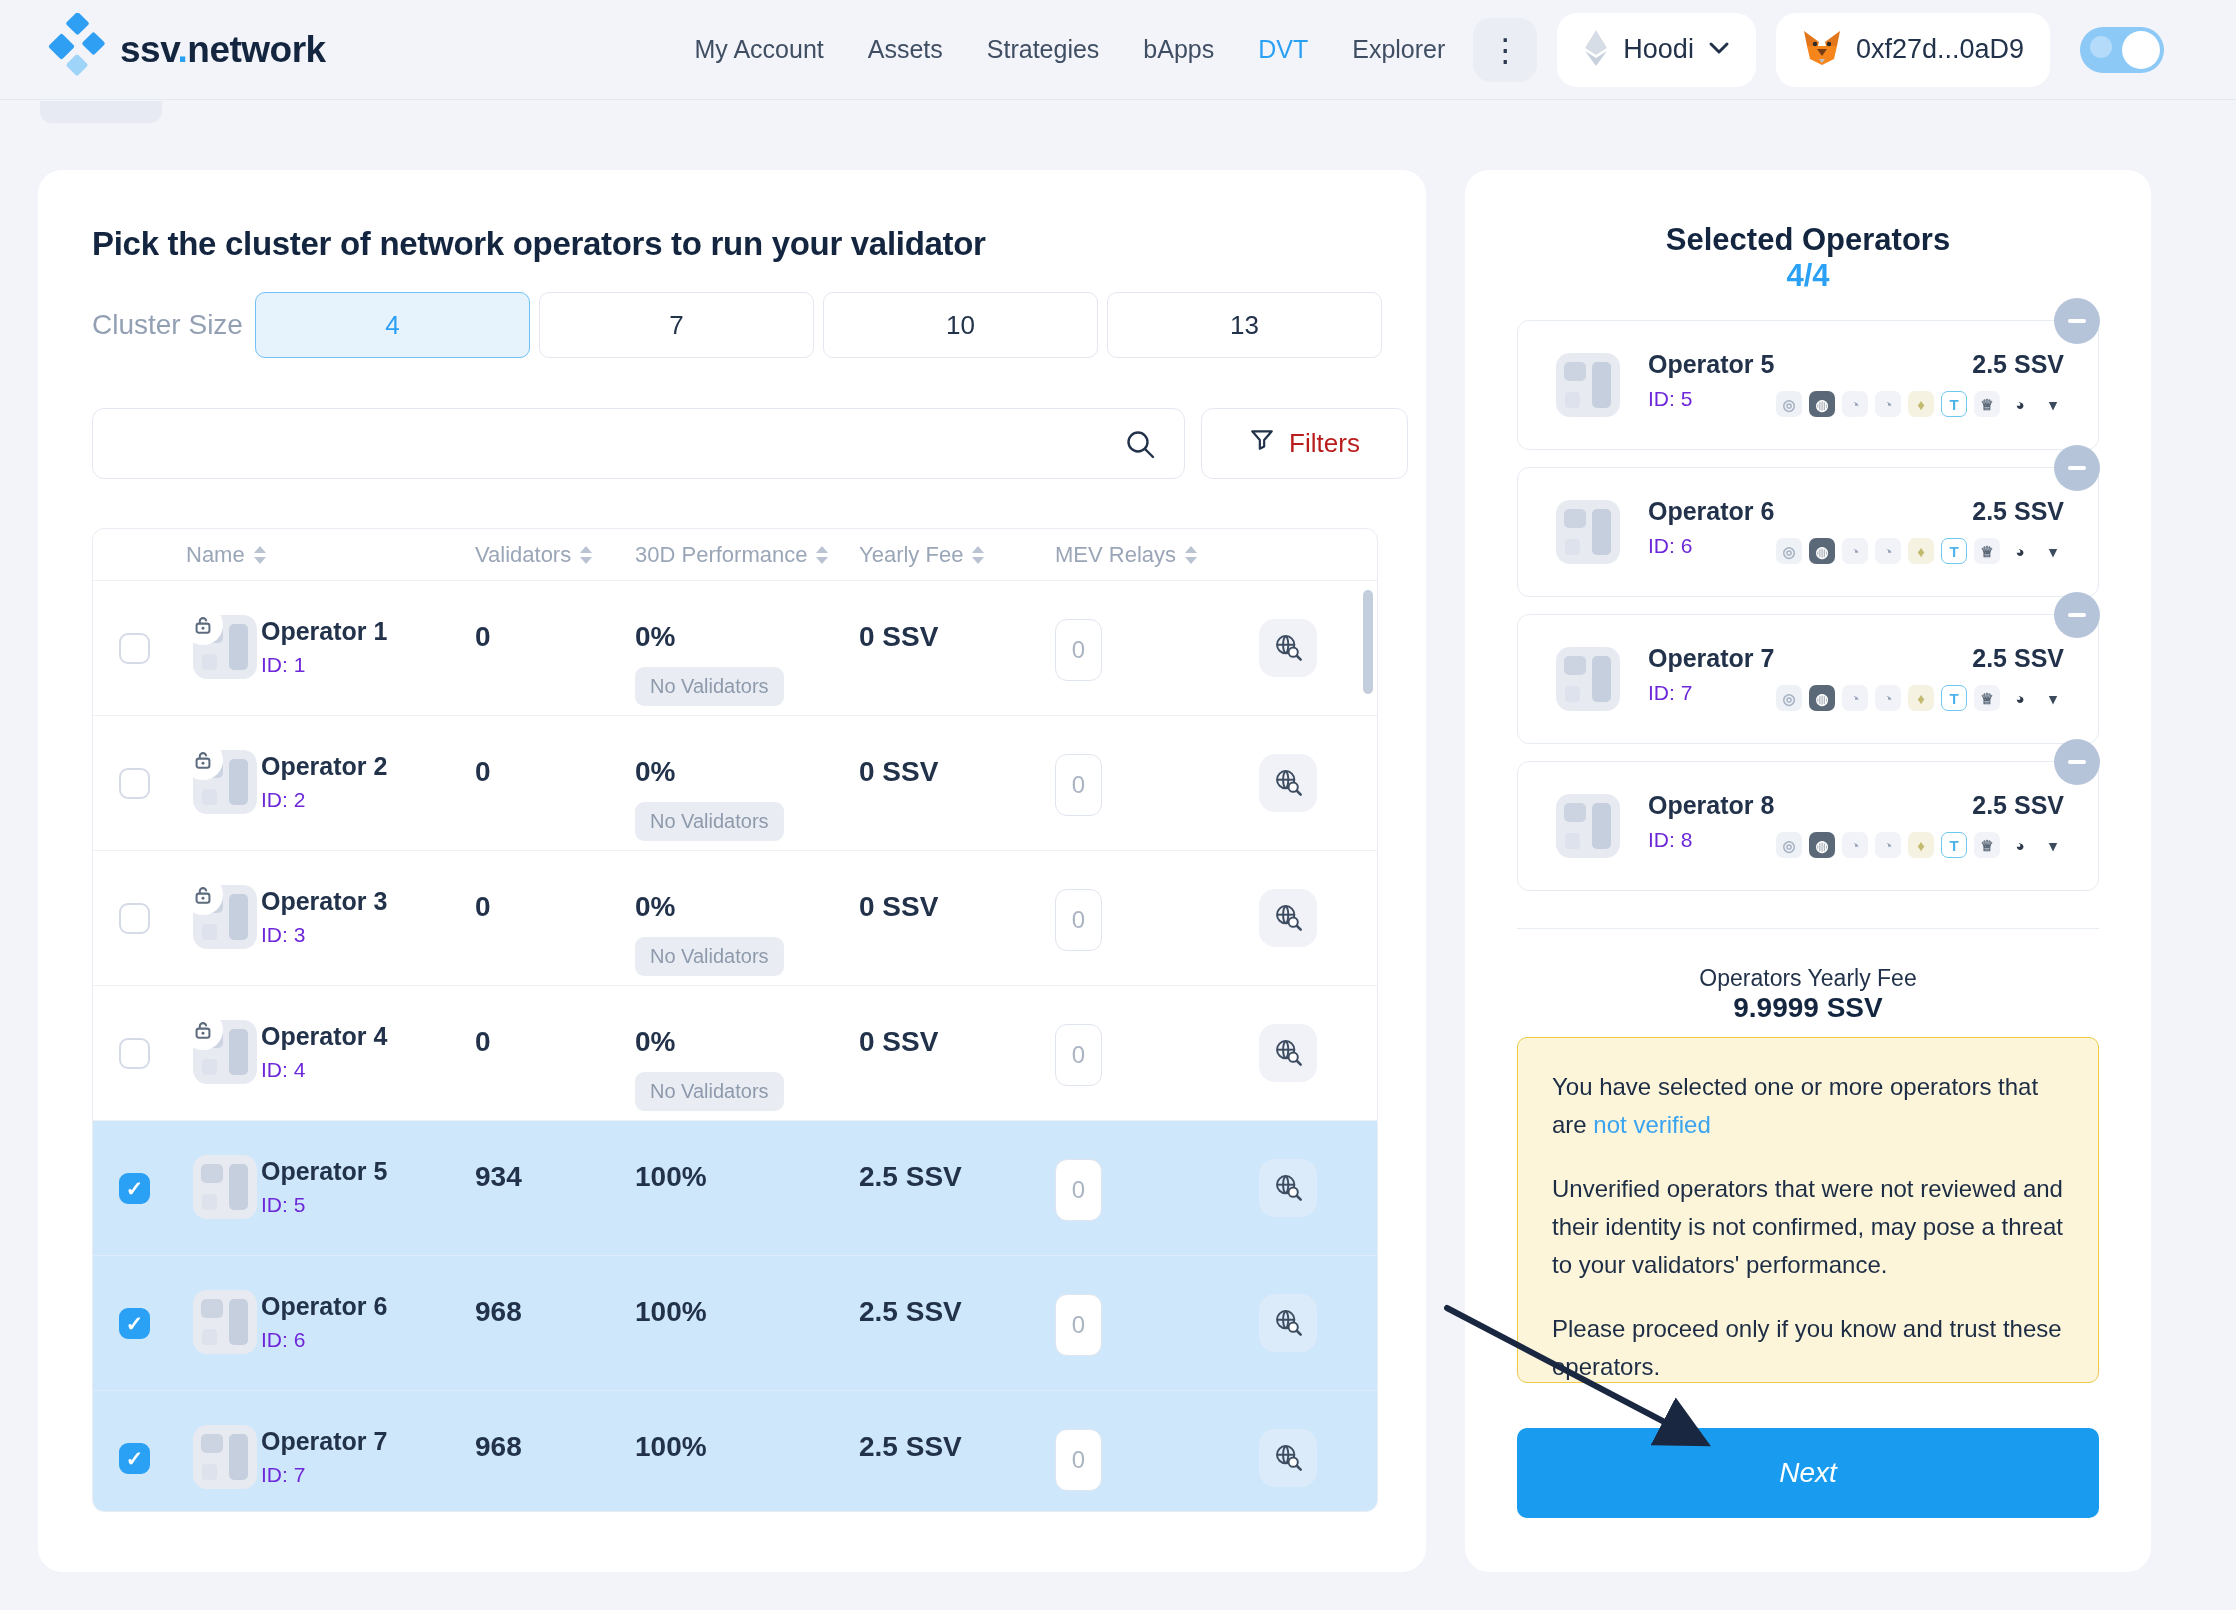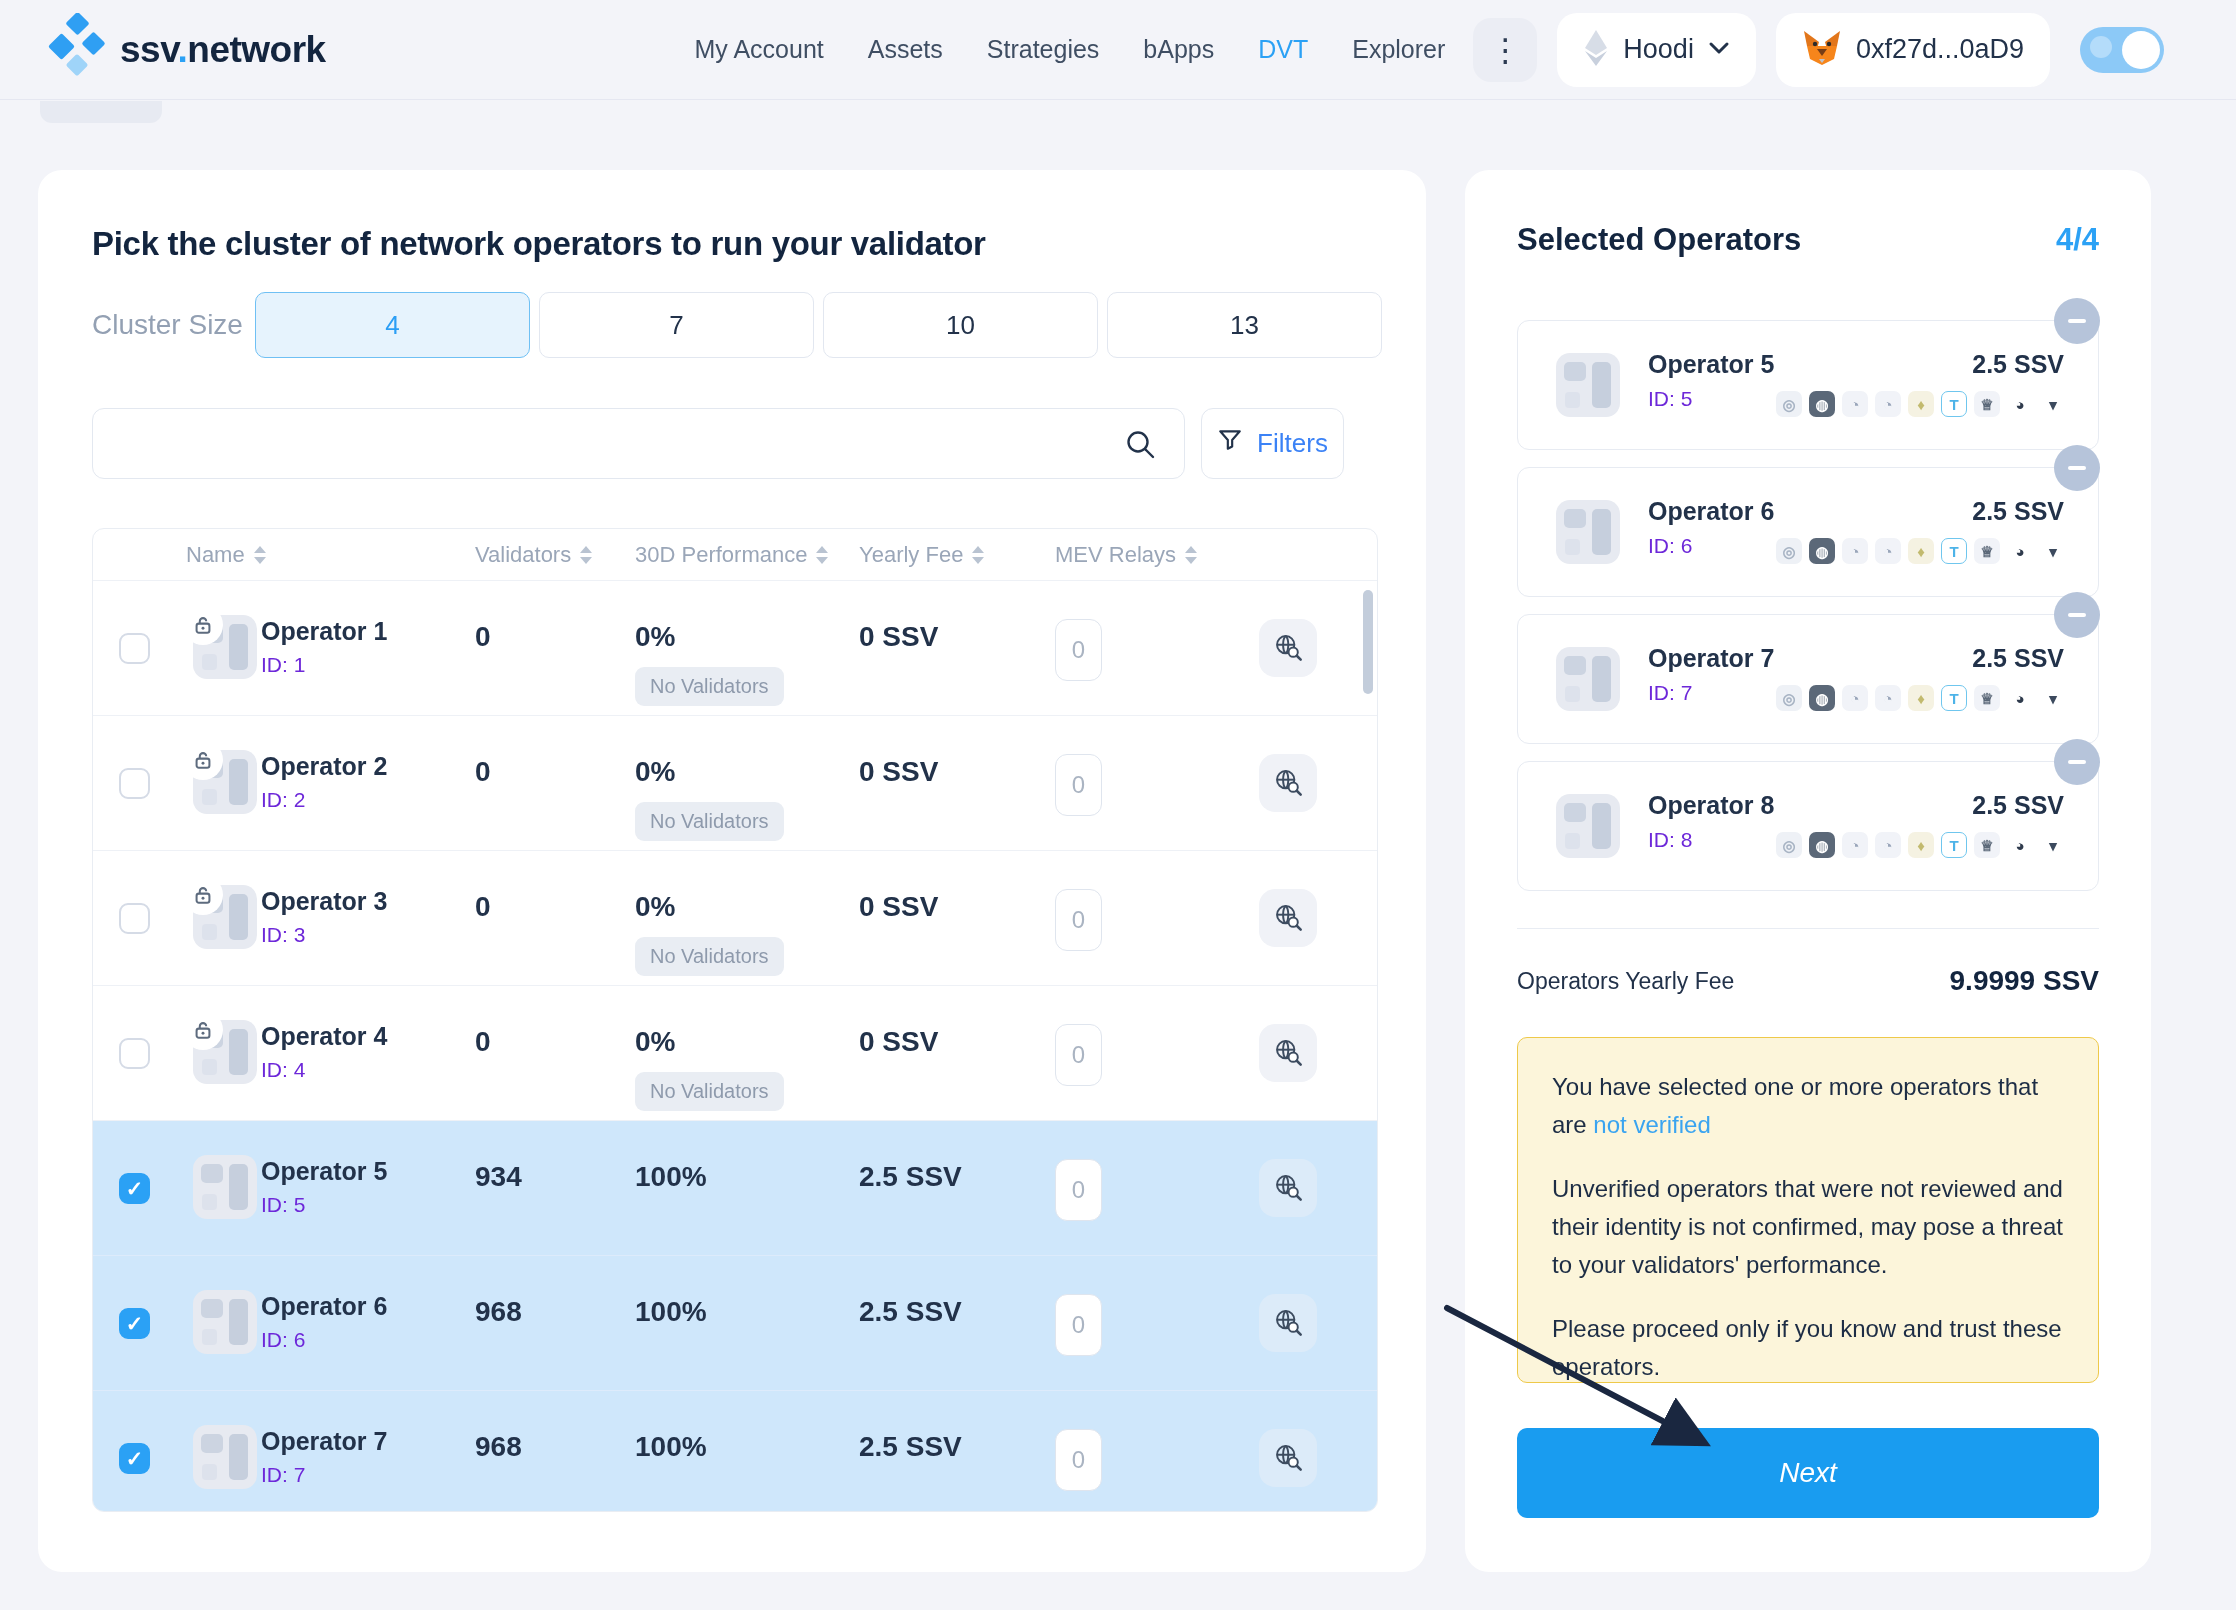--- a/index.html
+++ b/index.html
@@ -38,22 +38,22 @@
   .cluster-btns { display:flex; gap:9px; }
   .cluster-btn { width:275px; height:66px; border:1px solid #e2e7f0; border-radius:10px; background:#fff;
     display:flex; align-items:center; justify-content:center; font-size:26px; font-weight:500; color:#22324a; cursor:pointer; }
   .cluster-btn.active { background:#e6f3fd; border-color:#6fc0f4; color:#2b9ef5; }
 
   .search-row { position:absolute; left:54px; top:238px; display:flex; gap:16px; }
   .search-box { width:1093px; height:71px; border:1px solid #e3e8f0; border-radius:12px; background:#fff; position:relative; }
   .search-box input { position:absolute; inset:0; border:none; outline:none; background:transparent;
     font-size:25px; padding:0 80px 0 26px; font-family:"Liberation Sans", sans-serif; color:#22324a; }
   .search-ic { position:absolute; right:26px; top:19px; }
-  .filters-btn { width:143px; height:71px; border:1px solid #e3e8f0; border-radius:12px; background:#fff;
-    display:flex; align-items:center; justify-content:center; gap:14px; font-size:26px; font-weight:500; color:#3b82f6; cursor:pointer; }
+  .filters-btn { width:207px; height:71px; border:1px solid #e3e8f0; border-radius:12px; background:#fff;
+    display:flex; align-items:center; justify-content:center; gap:14px; font-size:26px; font-weight:500; color:#b91c1c; cursor:pointer; }
 
   .op-table { position:absolute; left:54px; top:358px; width:1286px; height:984px;
     border:1px solid #e9edf3; border-radius:12px; overflow:hidden; background:#fff; }
   .thead { position:relative; height:52px; border-bottom:1px solid #eef1f6; }
   .th { position:absolute; top:0; height:52px; display:flex; align-items:center; gap:9px;
     font-size:22px; color:#9aa6b8; cursor:pointer; }
   .h-name{left:93px;} .h-validators{left:382px;} .h-perf{left:542px;} .h-fee{left:766px;} .h-mev{left:962px;}
   .sort { display:flex; flex-direction:column; gap:4px; }
   .sort i { display:block; width:0; height:0; border-left:6px solid transparent; border-right:6px solid transparent; }
   .sort .up { border-bottom:7px solid #b9c3d1; }
@@ -85,21 +85,21 @@
   .mev-box { position:absolute; left:962px; top:38px; width:47px; height:62px; border:1px solid #dfe5ee;
     border-radius:12px; background:#fff; display:flex; align-items:center; justify-content:center;
     font-size:24px; color:#aab4c2; }
   .explorer-btn { position:absolute; left:1166px; top:38px; width:58px; height:58px; border:none; border-radius:16px;
     background:#f0f2f7; display:flex; align-items:center; justify-content:center; cursor:pointer; }
   .row.selected .explorer-btn { background:#dcebf9; }
 
   .scroll-thumb { position:absolute; right:4px; top:61px; width:10px; height:104px; border-radius:5px; background:#c3cddb; }
 
   
-  .rc-pad { position:absolute; left:52px; right:52px; }
+  .rc-pad { position:absolute; left:52px; right:52px;flex-direction:column; }
   .rc-head { top:52px; display:flex; justify-content:space-between; align-items:center; }
   .rc-title { font-size:31px; font-weight:700; color:#13253f; }
   .rc-count { font-size:31px; font-weight:700; color:#2ba1f5; }
 
   .op-cards { top:150px; display:flex; flex-direction:column; gap:17px; }
   .op-card { position:relative; height:130px; border:1px solid #e7ebf2; border-radius:12px; background:#fff; }
   .op-card .avatar { left:38px; top:32px; }
   .op-card .op-name { left:130px; top:29px; }
   .op-card .op-id { left:130px; top:66px; }
   .card-fee { position:absolute; right:34px; top:29px; font-size:25px; font-weight:600; color:#22324a; }

